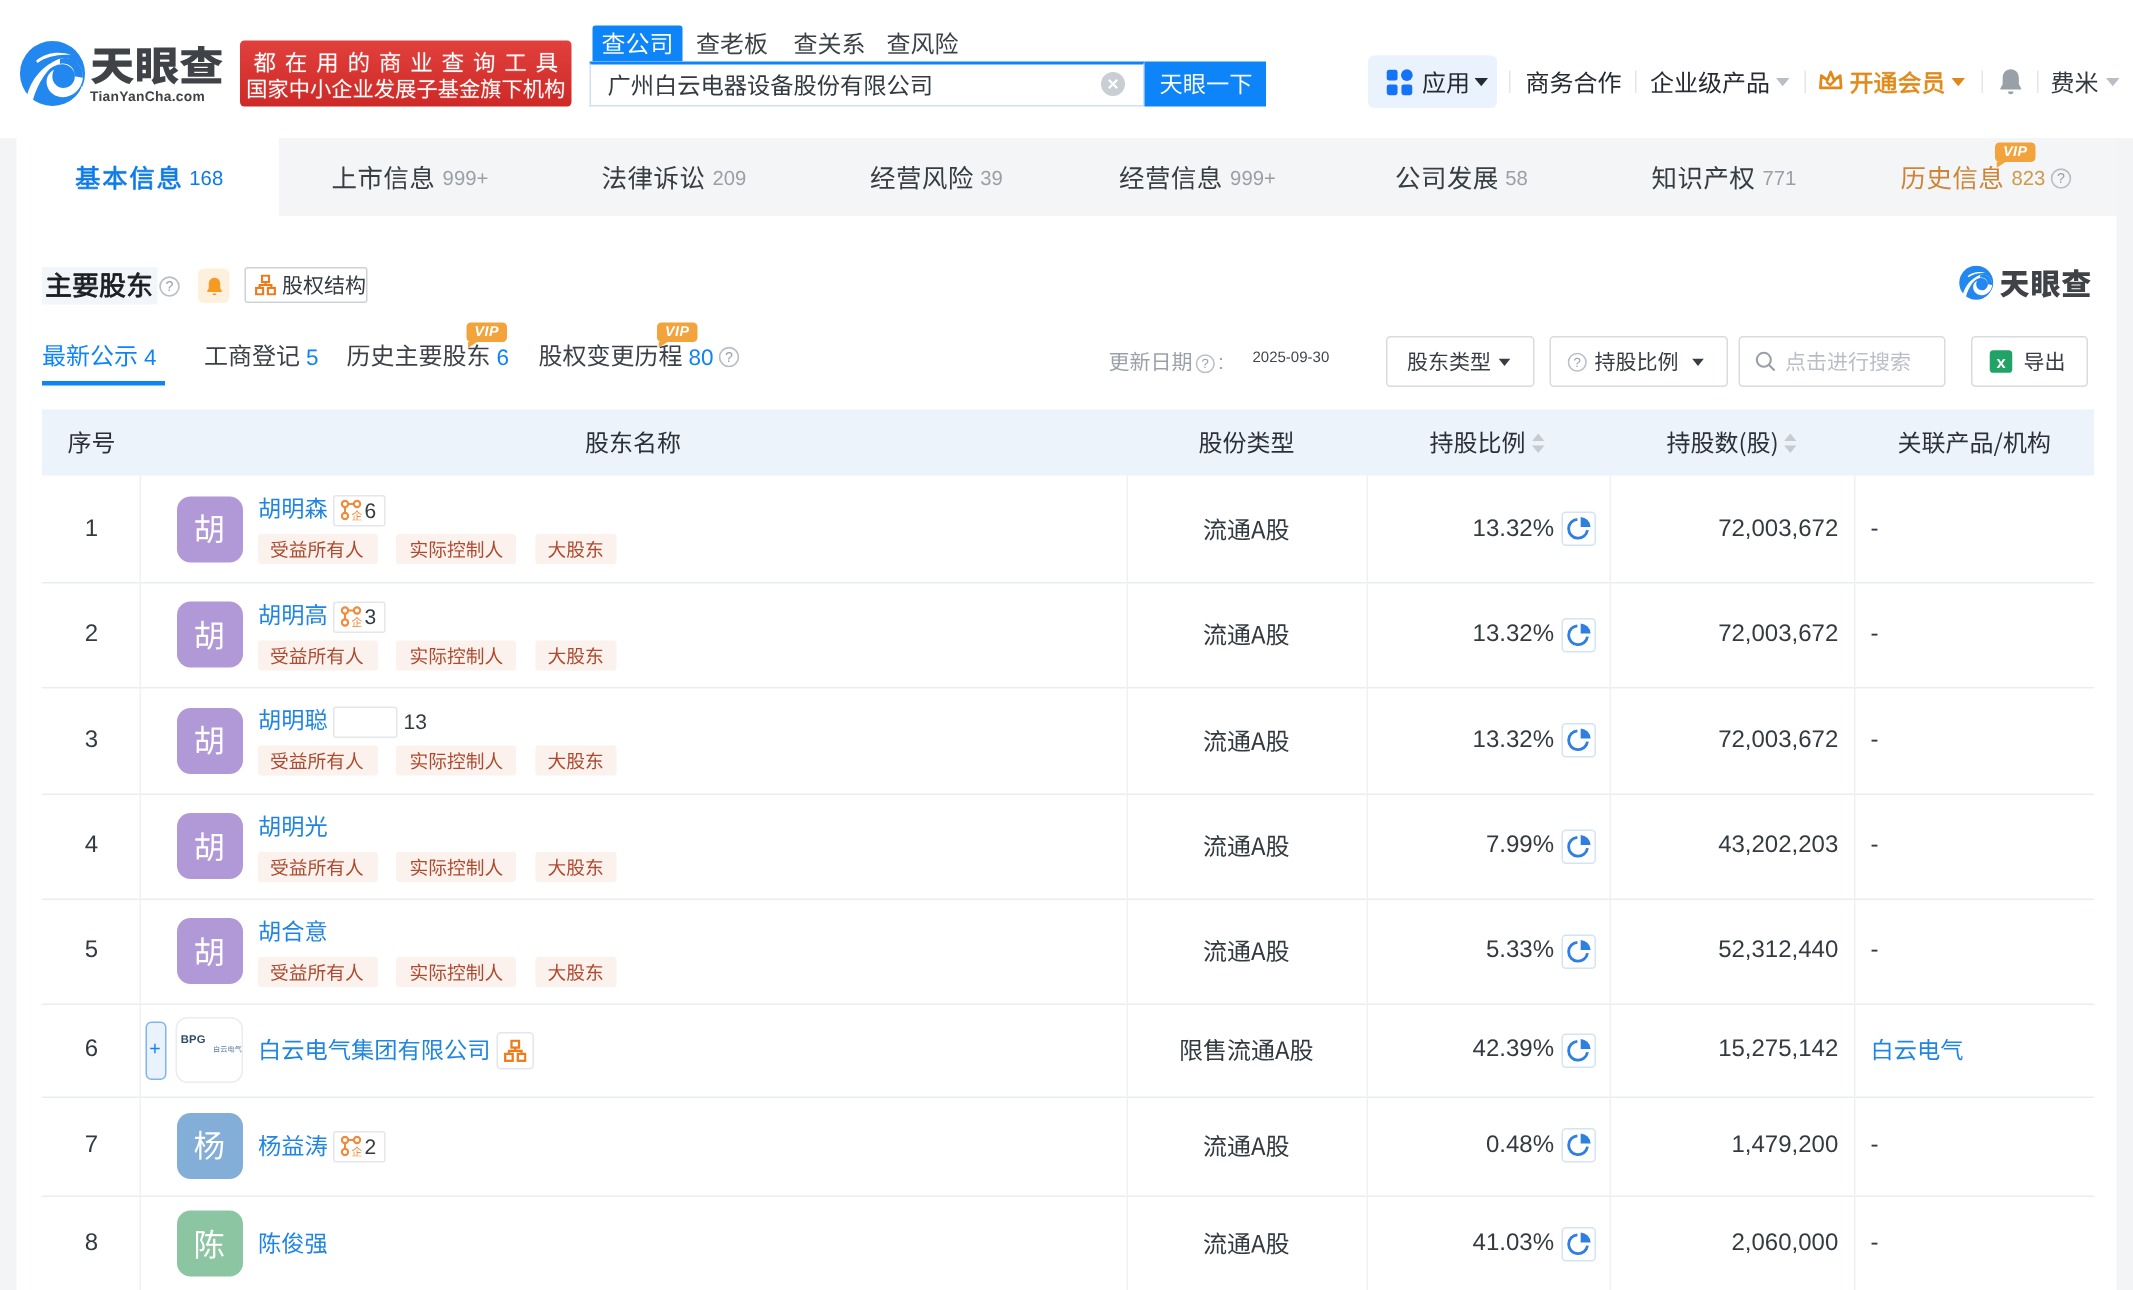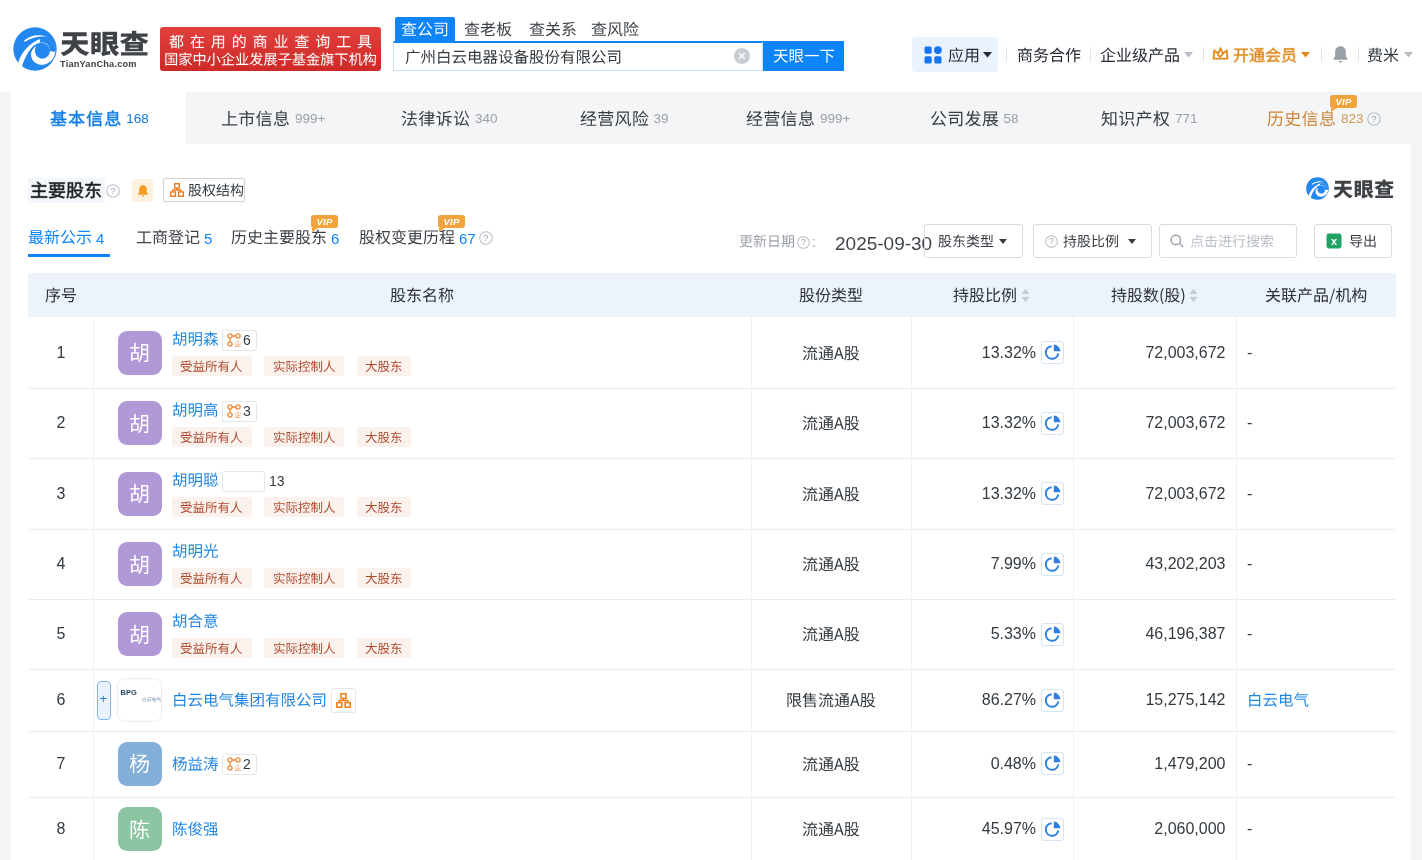--- a/index.html
+++ b/index.html
@@ -408,21 +408,21 @@
 <div style="position:absolute;left:401.1475px;top:109.5px;">
     <svg class="t" style="" width="68.9" height="17" viewBox="0 0 68.9 17" overflow="visible">
       <g fill="#383d42" transform="translate(0,14.96) scale(0.017000,-0.017000)">
         <use href="#r6CD5" x="0"></use>
         <use href="#r5F8B" x="1018"></use>
         <use href="#r8BC9" x="2035"></use>
         <use href="#r8BBC" x="3053"></use>
       </g>
     </svg>
   </div>
-<div style="position:absolute;left:475.0475px;top:111px;font-size:13.5px;color:#9b9fa6;">340</div>
+<div style="position:absolute;left:475.0475px;top:111px;font-size:13.5px;color:#9b9fa6;">209</div>
 <div style="position:absolute;left:579.615px;top:109.5px;">
     <svg class="t" style="" width="68.9" height="17" viewBox="0 0 68.9 17" overflow="visible">
       <g fill="#383d42" transform="translate(0,14.96) scale(0.017000,-0.017000)">
         <use href="#r7ECF" x="0"></use>
         <use href="#r8425" x="1018"></use>
         <use href="#r98CE" x="2035"></use>
         <use href="#r9669" x="3053"></use>
       </g>
     </svg>
   </div>
@@ -587,21 +587,21 @@
       <g fill="#3c4147" transform="translate(0,14.08) scale(0.016000,-0.016000)">
         <use href="#r80A1" x="0"></use>
         <use href="#r6743" x="1000"></use>
         <use href="#r53D8" x="2000"></use>
         <use href="#r66F4" x="3000"></use>
         <use href="#r5386" x="4000"></use>
         <use href="#r7A0B" x="5000"></use>
       </g>
     </svg>
   </div>
-<div style="position:absolute;left:459px;top:230px;font-size:15px;color:#0d85f8;">67</div>
+<div style="position:absolute;left:459px;top:230px;font-size:15px;color:#0d85f8;">80</div>
 <div style="position:absolute;left:438px;top:215px;width:27px;height:13px;background:#f2a33c;border-radius:3px;color:#fff;font-weight:bold;font-style:italic;font-size:9.5px;text-align:center;line-height:13px;letter-spacing:0.3px;">VIP<svg style="position:absolute;left:1px;top:12.5px" width="6" height="4" viewBox="0 0 6 4">
       <path d="M0,4 L0,0 L6,0 Z" fill="#f2a33c"></path>
     </svg></div>
 <div style="position:absolute;left:479px;top:231px;">
     <svg width="14" height="14" viewBox="0 0 14 14">
       <circle cx="7" cy="7" r="6.3" fill="none" stroke="#b9bec6" stroke-width="1.1"></circle>
       <text x="7" y="10.2" font-family="Liberation Sans" font-size="9.5" fill="#9aa0a8" text-anchor="middle">?</text>
     </svg>
   </div>
 <div style="position:absolute;left:739px;top:234px;">
@@ -614,21 +614,21 @@
       </g>
     </svg>
   </div>
 <div style="position:absolute;left:797px;top:235.5px;">
     <svg width="13" height="13" viewBox="0 0 14 14">
       <circle cx="7" cy="7" r="6.3" fill="none" stroke="#b9bec6" stroke-width="1.1"></circle>
       <text x="7" y="10.2" font-family="Liberation Sans" font-size="9.5" fill="#9aa0a8" text-anchor="middle">?</text>
     </svg>
   </div>
 <div style="position:absolute;left:812px;top:233px;"><span style="font-size:14px;color:#9aa0a8;">:</span></div>
-<div style="position:absolute;left:835px;top:233px;font-size:19px;color:#41464d;">2025-09-30</div>
+<div style="position:absolute;left:835px;top:233px;font-size:10px;color:#41464d;">2025-09-30</div>
 <div class="abs" style="left:924px;top:224px;width:99px;height:34px;border:1px solid #d9dbdf;border-radius:3px;"></div>
 <div style="position:absolute;left:938px;top:234px;">
     <svg class="t" style="" width="56.0" height="14" viewBox="0 0 56.0 14" overflow="visible">
       <g fill="#383d44" transform="translate(0,12.32) scale(0.014000,-0.014000)">
         <use href="#r80A1" x="0"></use>
         <use href="#r4E1C" x="1000"></use>
         <use href="#r7C7B" x="2000"></use>
         <use href="#r578B" x="3000"></use>
       </g>
     </svg>
@@ -1150,21 +1150,21 @@
       </g>
     </svg>
   </div>
 <div class="abs" style="left:910px;top:625.0px;width:126px;text-align:right;font-size:16px;color:#333a40;">5.33%</div>
 <div class="abs row" style="left:1040.5px;top:622.5px;width:23px;height:23px;border:1px solid #d4e4f2;border-radius:3px;justify-content:center;">
     <svg width="17" height="17" viewBox="0 0 17 17">
       <path d="M14.3,9.4 A6.3,6.3 0 1 1 7.6,2.2" fill="none" stroke="#2e7fe0" stroke-width="1.9"></path>
       <path d="M9.8,7.3 L9.8,0.6 A7,7 0 0 1 16.4,7.3 Z" fill="#2e7fe0"></path>
     </svg>
   </div>
-<div class="abs" style="left:1073px;top:625.0px;width:152.5px;text-align:right;font-size:16px;color:#333a40;">46,196,387</div>
+<div class="abs" style="left:1073px;top:625.0px;width:152.5px;text-align:right;font-size:16px;color:#333a40;">52,312,440</div>
 <div style="position:absolute;left:1247px;top:625.0px;font-size:16px;color:#333a40;">-</div>
 <div style="position:absolute;left:54px;top:691.0px;font-size:16px;color:#333a40;width:14px;text-align:center;">6</div>
 <div class="abs" style="left:97px;top:680.5px;width:14px;height:39px;background:#eaf3fd;border:1px solid #7fb5ef;border-radius:4px;"></div>
 <div class="abs" style="left:99.5px;top:692.0px;color:#0d85f8;font-size:13px;line-height:14px;">+</div>
 <div class="abs" style="left:117px;top:678.0px;width:45px;height:44px;border:1px solid #ececee;border-radius:8px;background:#fff;"></div>
 <div style="position:absolute;left:120.5px;top:688px;">
     <span style="display:block;font-size:7.5px;font-weight:bold;color:#2c4a6b;letter-spacing:0.1px;line-height:9px;">BPG</span>
   </div>
 <div style="position:absolute;left:142px;top:697.0px;">
     <svg class="t" style="" width="19.2" height="4.8" viewBox="0 0 19.2 4.8" overflow="visible">
@@ -1205,21 +1205,21 @@
       <g fill="#333a40" transform="translate(0,14.08) scale(0.016000,-0.016000)">
         <use href="#r9650" x="0"></use>
         <use href="#r552E" x="1000"></use>
         <use href="#r6D41" x="2000"></use>
         <use href="#r901A" x="3000"></use>
         <use href="#r41" x="4000"></use>
         <use href="#r80A1" x="4608"></use>
       </g>
     </svg>
   </div>
-<div class="abs" style="left:910px;top:691.0px;width:126px;text-align:right;font-size:16px;color:#333a40;">86.27%</div>
+<div class="abs" style="left:910px;top:691.0px;width:126px;text-align:right;font-size:16px;color:#333a40;">42.39%</div>
 <div class="abs row" style="left:1040.5px;top:688.5px;width:23px;height:23px;border:1px solid #d4e4f2;border-radius:3px;justify-content:center;">
     <svg width="17" height="17" viewBox="0 0 17 17">
       <path d="M14.3,9.4 A6.3,6.3 0 1 1 7.6,2.2" fill="none" stroke="#2e7fe0" stroke-width="1.9"></path>
       <path d="M9.8,7.3 L9.8,0.6 A7,7 0 0 1 16.4,7.3 Z" fill="#2e7fe0"></path>
     </svg>
   </div>
 <div class="abs" style="left:1073px;top:691.0px;width:152.5px;text-align:right;font-size:16px;color:#333a40;">15,275,142</div>
 <div style="position:absolute;left:1247px;top:692.0px;">
     <svg class="t" style="" width="62.0" height="15.5" viewBox="0 0 62.0 15.5" overflow="visible">
       <g fill="#1f85e4" transform="translate(0,13.64) scale(0.015500,-0.015500)">
@@ -1300,20 +1300,20 @@
 <div style="position:absolute;left:801.636px;top:821.25px;">
     <svg class="t" style="" width="57.7" height="16" viewBox="0 0 57.7 16" overflow="visible">
       <g fill="#333a40" transform="translate(0,14.08) scale(0.016000,-0.016000)">
         <use href="#r6D41" x="0"></use>
         <use href="#r901A" x="1000"></use>
         <use href="#r41" x="2000"></use>
         <use href="#r80A1" x="2608"></use>
       </g>
     </svg>
   </div>
-<div class="abs" style="left:910px;top:820.25px;width:126px;text-align:right;font-size:16px;color:#333a40;">45.97%</div>
+<div class="abs" style="left:910px;top:820.25px;width:126px;text-align:right;font-size:16px;color:#333a40;">41.03%</div>
 <div class="abs row" style="left:1040.5px;top:817.75px;width:23px;height:23px;border:1px solid #d4e4f2;border-radius:3px;justify-content:center;">
     <svg width="17" height="17" viewBox="0 0 17 17">
       <path d="M14.3,9.4 A6.3,6.3 0 1 1 7.6,2.2" fill="none" stroke="#2e7fe0" stroke-width="1.9"></path>
       <path d="M9.8,7.3 L9.8,0.6 A7,7 0 0 1 16.4,7.3 Z" fill="#2e7fe0"></path>
     </svg>
   </div>
 <div class="abs" style="left:1073px;top:820.25px;width:152.5px;text-align:right;font-size:16px;color:#333a40;">2,060,000</div>
 <div style="position:absolute;left:1247px;top:820.25px;font-size:16px;color:#333a40;">-</div>
 </body></html>

